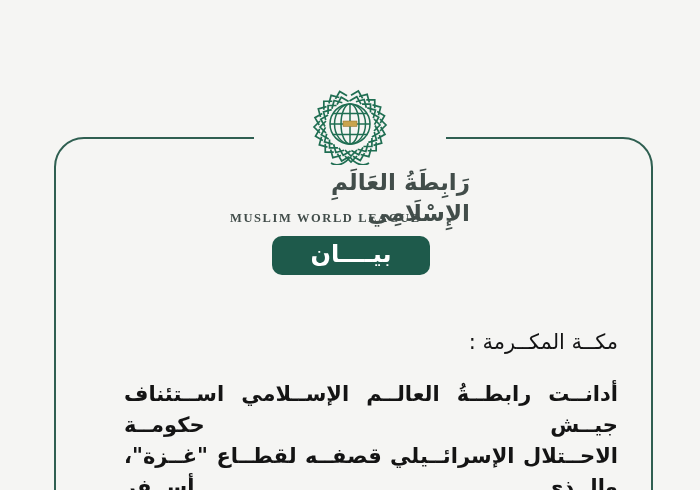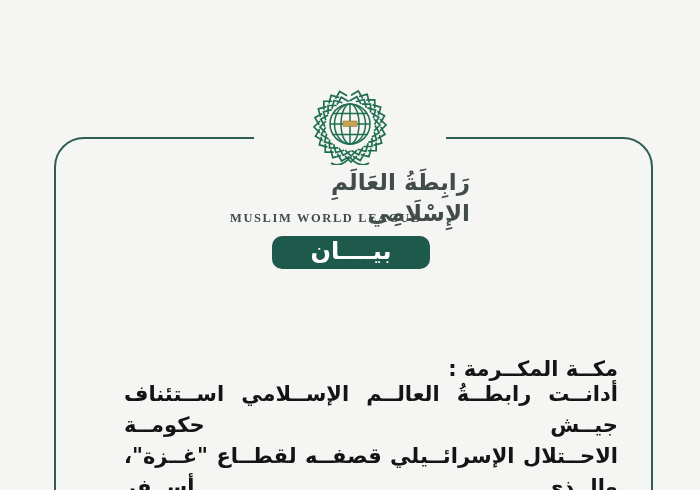--- a/index.html
+++ b/index.html
@@ -27,32 +27,32 @@
     direction:rtl;
     font-size:23px;font-weight:bold;color:#424d4a;line-height:1.35;
   }
   .org-en{
     position:absolute;left:230px;top:211px;width:240px;z-index:3;
     font-family:"Liberation Serif","DejaVu Serif",serif;
     font-size:12.5px;font-weight:bold;letter-spacing:1.6px;color:#424d4a;
     white-space:nowrap;
   }
   .banner{
-    position:absolute;left:272px;top:236px;width:158px;height:33px;z-index:3;
+    position:absolute;left:272px;top:236px;width:158px;height:39px;z-index:3;
     background:#1e5a4b;border-radius:10px;
     display:flex;align-items:center;justify-content:center;
   }
   .banner-label{
     color:#ffffff;font-size:24px;font-weight:bold;direction:rtl;
     padding-bottom:4px;
   }
   .location-heading{
     position:absolute;right:82px;top:330px;z-index:3;
     direction:rtl;text-align:right;
-    font-size:21px;font-weight:bold;color:#141414;margin-top:27px;
+    font-size:21px;font-weight:normal;color:#141414;
   }
   .statement{
     position:absolute;left:85px;top:379px;width:533px;z-index:3;
     direction:rtl;color:#141414;
     font-size:21px;font-weight:bold;line-height:31px;
   }
   .statement .just{
     text-align:justify;text-align-last:justify;margin-left:39px;
   }
   svg .stroke-only{fill:none;}

